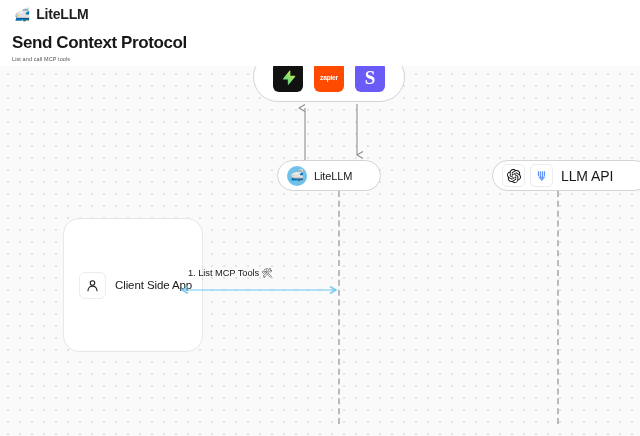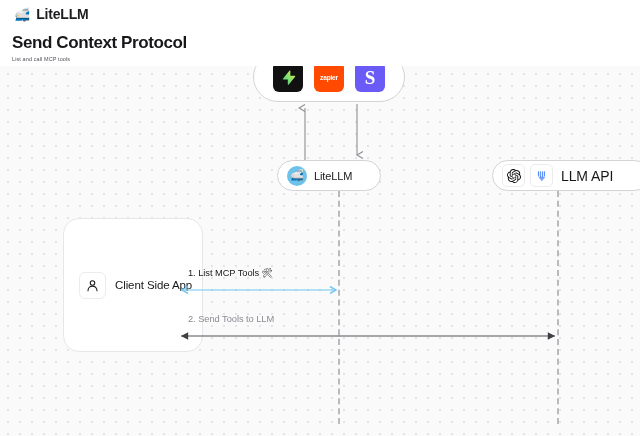--- a/index.html
+++ b/index.html
@@ -368,29 +368,15 @@
           <path d="M6,0.6 L1,3.5 L6,6.4" fill="none" stroke="#6ec6ef" stroke-width="1.2"></path>
         </marker>
         <marker id="arrRightBlue" markerWidth="7" markerHeight="7" refX="6" refY="3.5" orient="auto">
           <path d="M1,0.6 L6,3.5 L1,6.4" fill="none" stroke="#6ec6ef" stroke-width="1.2"></path>
         </marker>
       </defs>
       <line x1="4" y1="6" x2="158" y2="6" stroke="#6ec6ef" stroke-width="1.2" marker-start="url(#arrLeftBlue)" marker-end="url(#arrRightBlue)"></line>
     </svg>
   </div>
 
-  <div class="msg-row" style="left:178px; top:206px; width:380px;">
-    <span class="msg-label gray">2. Send Tools to LLM</span>
-    <svg class="msg-line" width="382" height="12">
-      <defs>
-        <marker id="arrLeftDark" markerWidth="8" markerHeight="8" refX="1" refY="4" orient="auto">
-          <path d="M7,0.8 L1,4 L7,7.2 Z" fill="#3f3f46"></path>
-        </marker>
-        <marker id="arrRightDark" markerWidth="8" markerHeight="8" refX="7" refY="4" orient="auto">
-          <path d="M1,0.8 L7,4 L1,7.2 Z" fill="#3f3f46"></path>
-        </marker>
-      </defs>
-      <line x1="3" y1="6" x2="377" y2="6" stroke="#52525b" stroke-width="1.2" marker-start="url(#arrLeftDark)" marker-end="url(#arrRightDark)"></line>
-    </svg>
-  </div>
 
 
 </div>
 
 </body></html>

